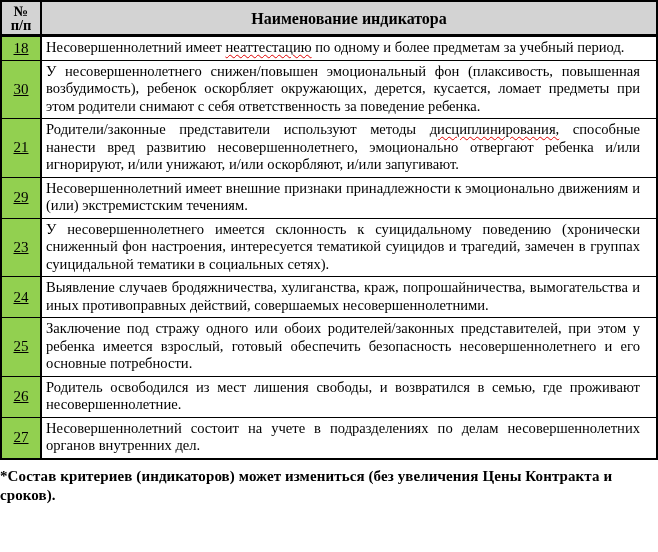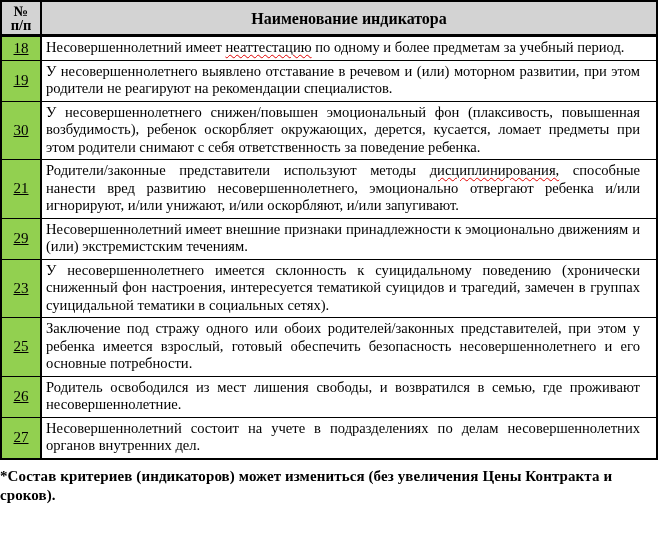--- a/index.html
+++ b/index.html
@@ -94,38 +94,38 @@
         </th>
         <th class="h-name">Наименование индикатора</th>
       </tr>
     </thead>
     <tbody id="rows-body">
         <tr>
           <td class="num">18</td>
           <td class="txt"><span>Несовершеннолетний имеет </span><span class="wavy">неаттестацию</span><span> по одному и более предметам  за учебный период.</span></td>
         </tr>
         <tr>
-          <td class="num">19</td>
-          <td class="txt"><span>У несовершеннолетнего выявлено отставание в речевом и (или) моторном развитии, при этом родители не реагируют на рекомендации специалистов.</span></td>
-        </tr>
-        <tr>
           <td class="num">30</td>
           <td class="txt"><span>У несовершеннолетнего снижен/повышен эмоциональный фон (плаксивость, повышенная возбудимость), ребенок оскорбляет окружающих, дерется, кусается, ломает предметы при этом родители снимают с себя ответственность за поведение ребенка.</span></td>
         </tr>
         <tr>
           <td class="num">21</td>
           <td class="txt"><span>Родители/законные представители используют методы </span><span class="wavy">дисциплинирования,</span><span> способные нанести вред развитию несовершеннолетнего, эмоционально отвергают ребенка и/или игнорируют, и/или унижают, и/или оскорбляют, и/или запугивают.</span></td>
         </tr>
         <tr>
           <td class="num">29</td>
           <td class="txt"><span>Несовершеннолетний имеет внешние признаки принадлежности к эмоционально движениям и (или) экстремистским течениям.</span></td>
         </tr>
         <tr>
           <td class="num">23</td>
           <td class="txt"><span>У несовершеннолетнего имеется склонность к суицидальному поведению (хронически сниженный фон настроения, интересуется тематикой суицидов и трагедий, замечен в группах суицидальной тематики в социальных сетях).</span></td>
+        </tr>
+        <tr>
+          <td class="num">24</td>
+          <td class="txt"><span>Выявление случаев бродяжничества, хулиганства, краж, попрошайничества, вымогательства и иных противоправных действий, совершаемых несовершеннолетними.</span></td>
         </tr>
         <tr>
           <td class="num">25</td>
           <td class="txt"><span>Заключение под стражу одного или обоих родителей/законных представителей, при этом у ребенка имеется взрослый, готовый обеспечить безопасность несовершеннолетнего и его основные потребности.</span></td>
         </tr>
         <tr>
           <td class="num">26</td>
           <td class="txt"><span>Родитель освободился из мест лишения свободы, и возвратился в семью, где проживают несовершеннолетние.</span></td>
         </tr>
         <tr>

